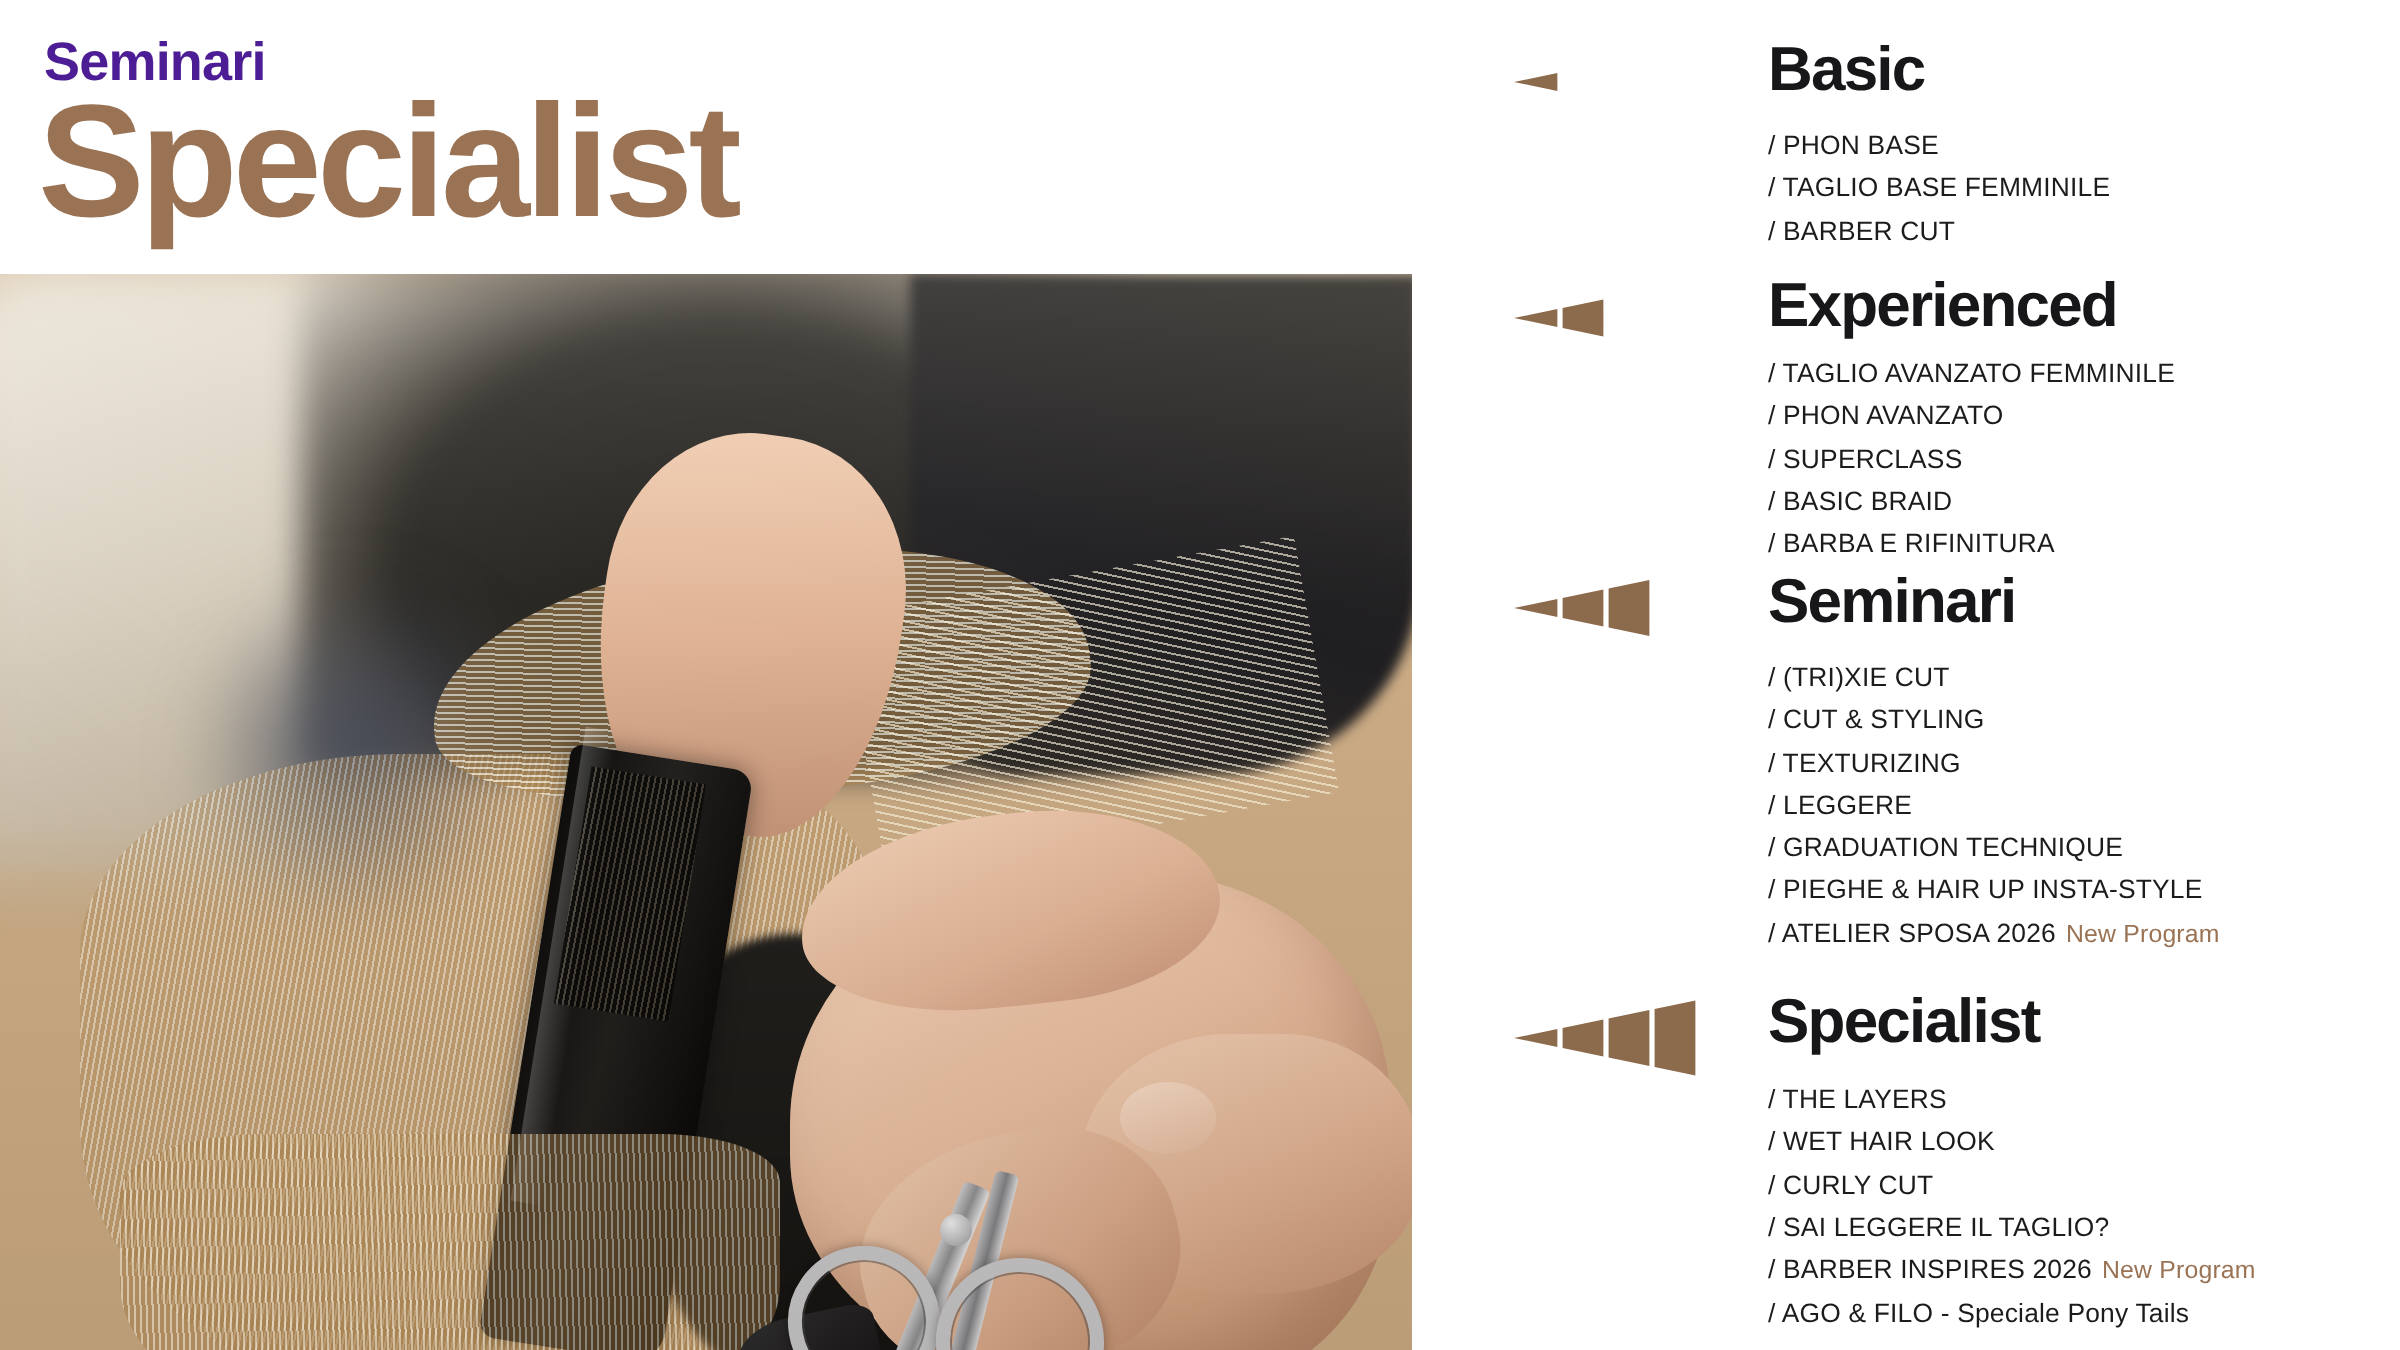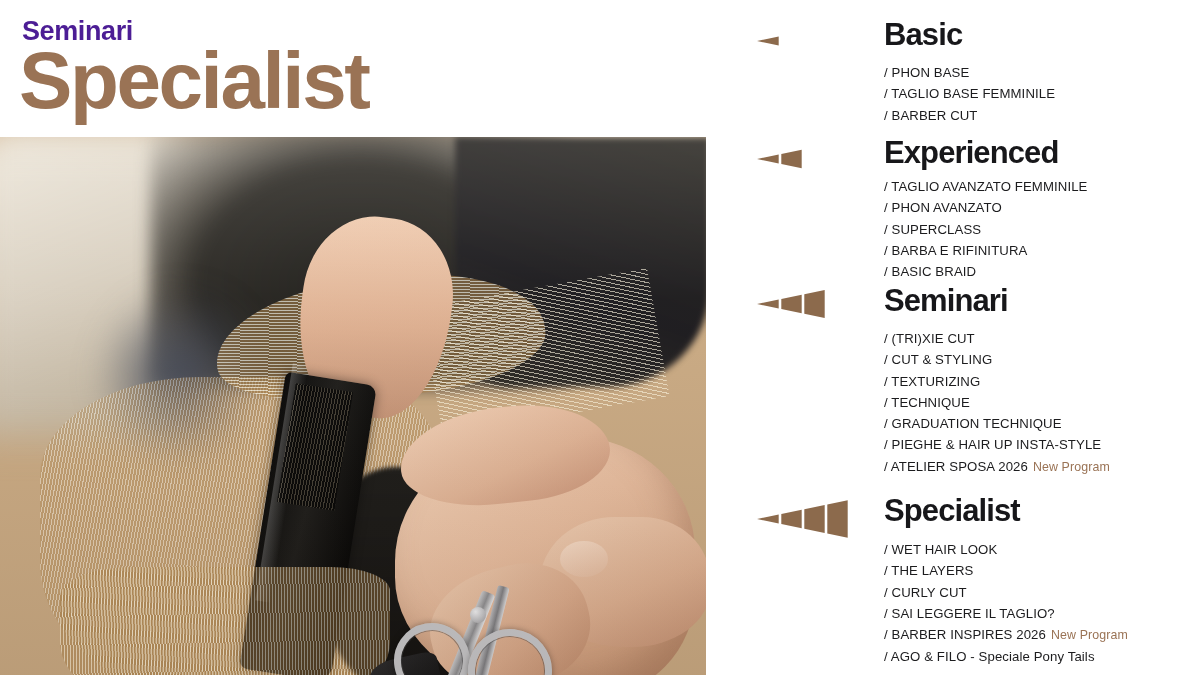--- a/index.html
+++ b/index.html
@@ -216,57 +216,57 @@
             <polygon points="24.3,13.981521739130434 44.7,9.768478260869564 44.7,28.231521739130436 24.3,24.018478260869564" fill="#8C6A4C"></polygon>
             <polygon points="47.3,9.231521739130436 67.7,5.018478260869564 67.7,32.981521739130436 47.3,28.768478260869564" fill="#FFFFFF"></polygon>
             <polygon points="70.3,4.481521739130436 90.7,0.26847826086956417 90.7,37.731521739130436 70.3,33.518478260869564" fill="#FFFFFF"></polygon>
           </svg>
         </div>
         <div class="level-title" style="top: 136px;">Experienced</div>
         <ul class="course-list" style="top: 176px;">
           <li class="course-item"><span class="slash">/ </span><span>TAGLIO AVANZATO FEMMINILE</span></li>
           <li class="course-item"><span class="slash">/ </span><span>PHON AVANZATO</span></li>
           <li class="course-item"><span class="slash">/ </span><span>SUPERCLASS</span></li>
+          <li class="course-item"><span class="slash">/ </span><span>BASIC BRAID</span></li>
           <li class="course-item"><span class="slash">/ </span><span>BARBA E RIFINITURA</span></li>
-          <li class="course-item"><span class="slash">/ </span><span>BASIC BRAID</span></li>
         </ul>
       </div>
       <div class="level-block" style="top: 0px;">
         <div class="level-indicator" style="top: 285px;">
           <svg width="92" height="38" viewBox="0 0 92 38">
             <polygon points="0,19 21.7,14.518478260869564 21.7,23.481521739130436 0,19" fill="#8C6A4C"></polygon>
             <polygon points="24.3,13.981521739130434 44.7,9.768478260869564 44.7,28.231521739130436 24.3,24.018478260869564" fill="#8C6A4C"></polygon>
             <polygon points="47.3,9.231521739130436 67.7,5.018478260869564 67.7,32.981521739130436 47.3,28.768478260869564" fill="#8C6A4C"></polygon>
             <polygon points="70.3,4.481521739130436 90.7,0.26847826086956417 90.7,37.731521739130436 70.3,33.518478260869564" fill="#FFFFFF"></polygon>
           </svg>
         </div>
         <div class="level-title" style="top: 284px;">Seminari</div>
         <ul class="course-list" style="top: 328px;">
           <li class="course-item"><span class="slash">/ </span><span>(TRI)XIE CUT</span></li>
           <li class="course-item"><span class="slash">/ </span><span>CUT &amp; STYLING</span></li>
           <li class="course-item"><span class="slash">/ </span><span>TEXTURIZING</span></li>
-          <li class="course-item"><span class="slash">/ </span><span>TECHNIQUE</span></li>
+          <li class="course-item"><span class="slash">/ </span><span>LEGGERE</span></li>
           <li class="course-item"><span class="slash">/ </span><span>GRADUATION TECHNIQUE</span></li>
           <li class="course-item"><span class="slash">/ </span><span>PIEGHE &amp; HAIR UP INSTA-STYLE</span></li>
           <li class="course-item"><span class="slash">/ </span><span>ATELIER SPOSA 2026</span><span class="badge-new">New Program</span></li>
         </ul>
       </div>
       <div class="level-block" style="top: 0px;">
         <div class="level-indicator" style="top: 500px;">
           <svg width="92" height="38" viewBox="0 0 92 38">
             <polygon points="0,19 21.7,14.518478260869564 21.7,23.481521739130436 0,19" fill="#8C6A4C"></polygon>
             <polygon points="24.3,13.981521739130434 44.7,9.768478260869564 44.7,28.231521739130436 24.3,24.018478260869564" fill="#8C6A4C"></polygon>
             <polygon points="47.3,9.231521739130436 67.7,5.018478260869564 67.7,32.981521739130436 47.3,28.768478260869564" fill="#8C6A4C"></polygon>
             <polygon points="70.3,4.481521739130436 90.7,0.26847826086956417 90.7,37.731521739130436 70.3,33.518478260869564" fill="#8C6A4C"></polygon>
           </svg>
         </div>
         <div class="level-title" style="top: 494px;">Specialist</div>
         <ul class="course-list" style="top: 539px;">
+          <li class="course-item"><span class="slash">/ </span><span>THE LAYERS</span></li>
           <li class="course-item"><span class="slash">/ </span><span>WET HAIR LOOK</span></li>
-          <li class="course-item"><span class="slash">/ </span><span>THE LAYERS</span></li>
           <li class="course-item"><span class="slash">/ </span><span>CURLY CUT</span></li>
           <li class="course-item"><span class="slash">/ </span><span>SAI LEGGERE IL TAGLIO?</span></li>
           <li class="course-item"><span class="slash">/ </span><span>BARBER INSPIRES 2026</span><span class="badge-new">New Program</span></li>
           <li class="course-item"><span class="slash">/ </span><span>AGO &amp; FILO - Speciale Pony Tails</span></li>
         </ul>
       </div>
     </div>
 
 </div>
 

